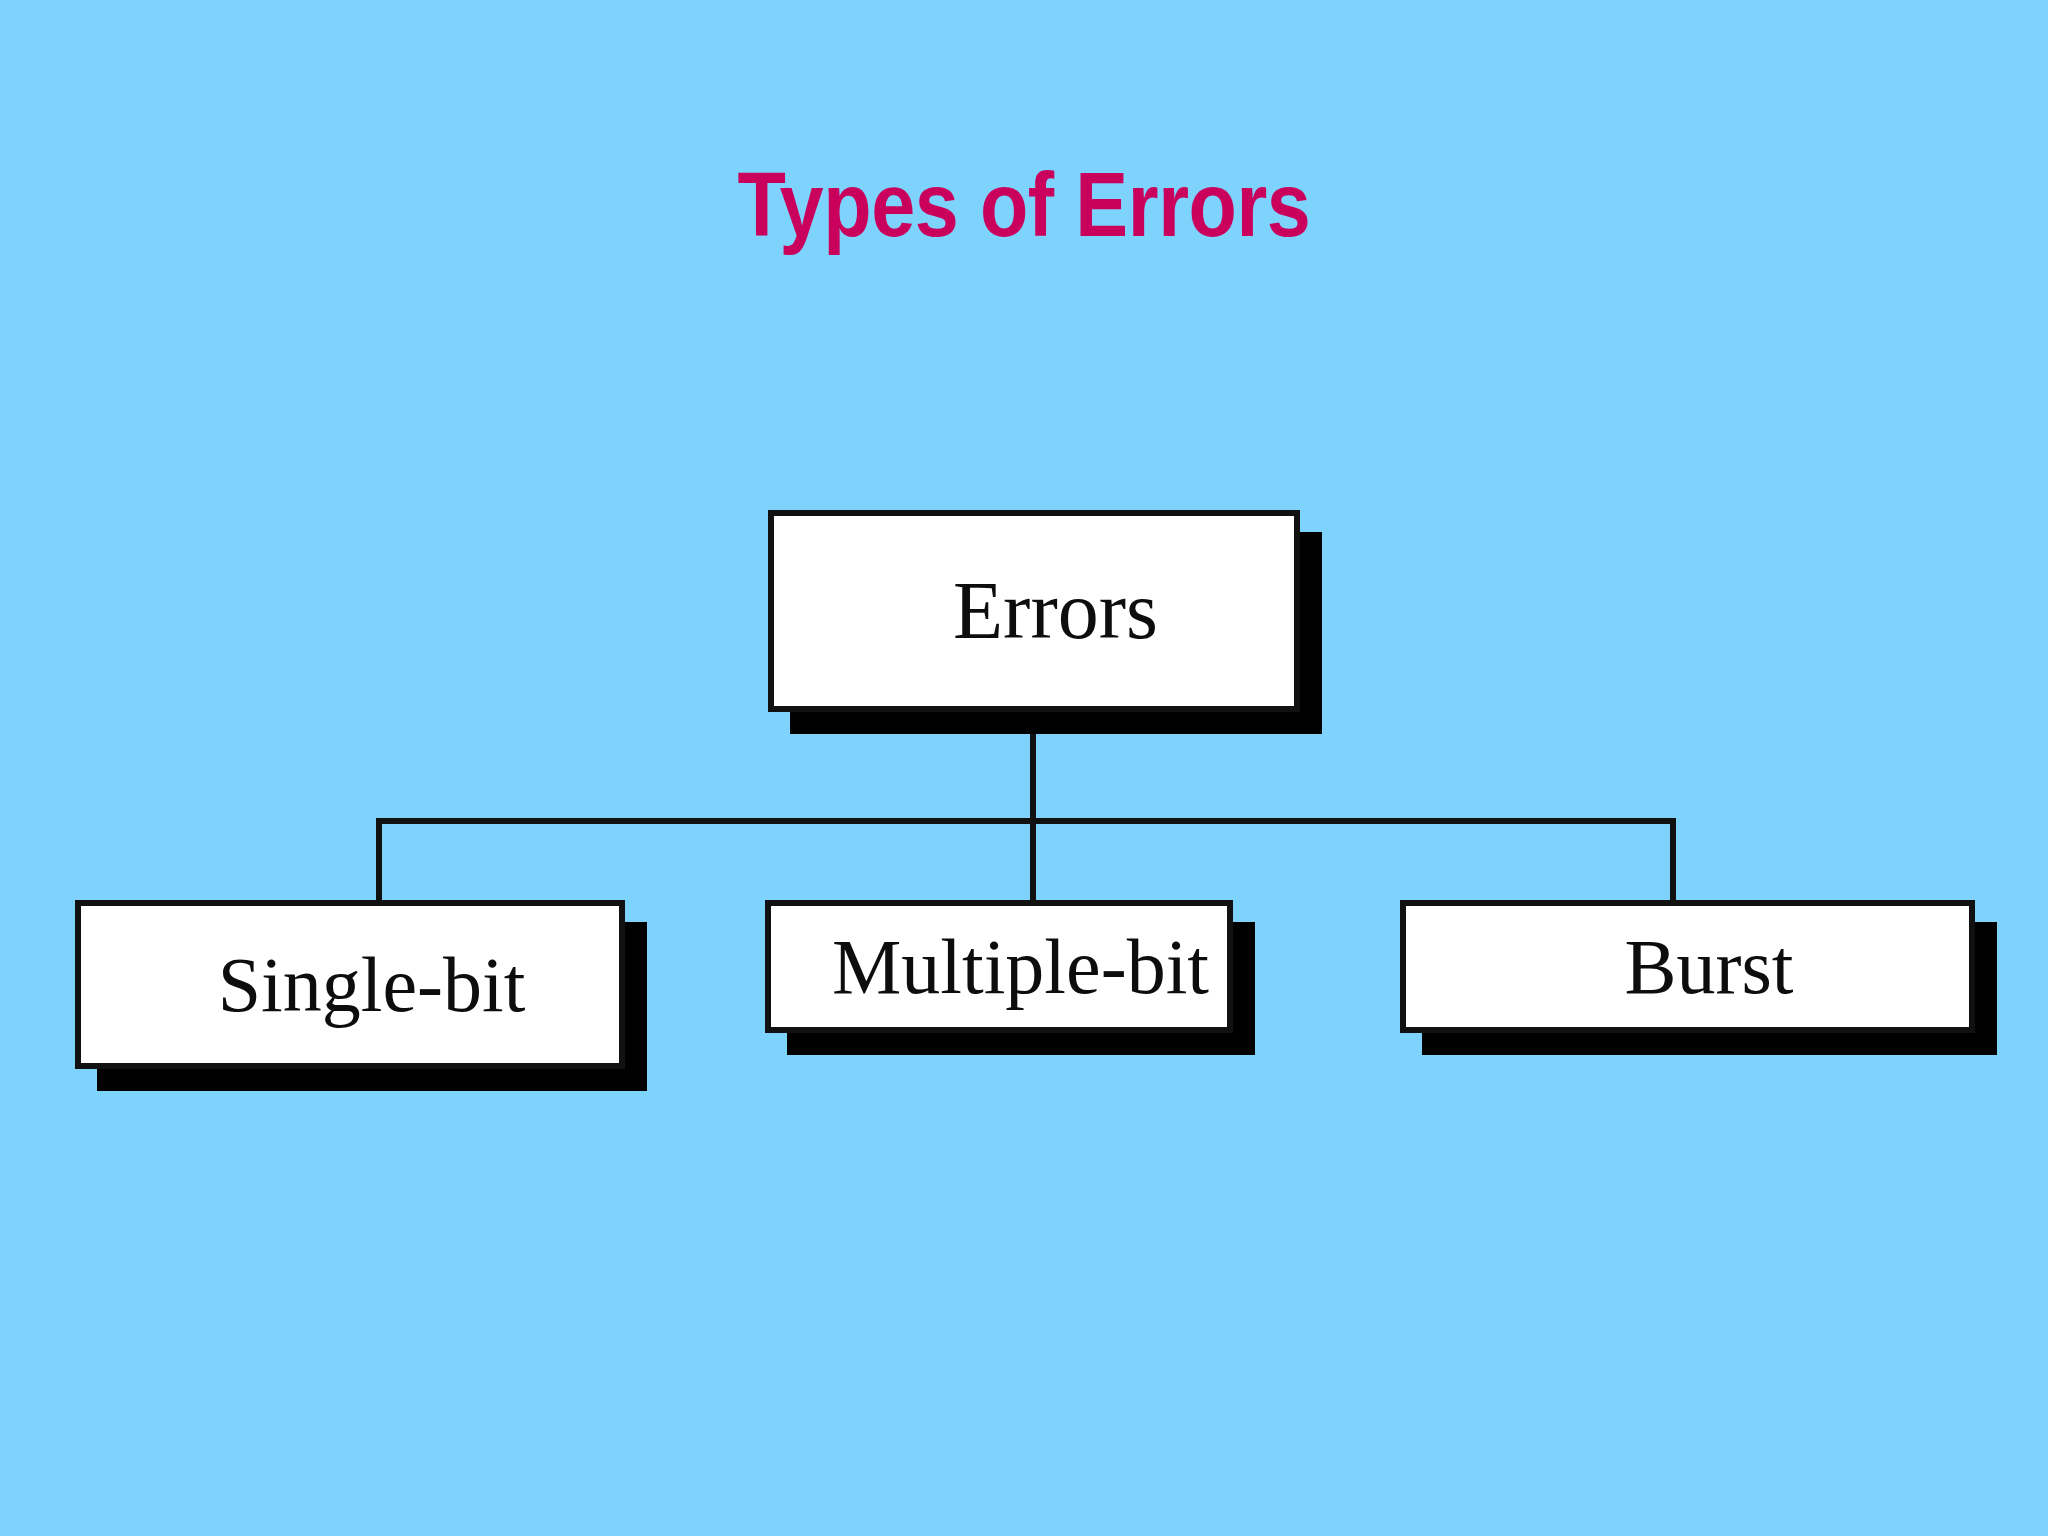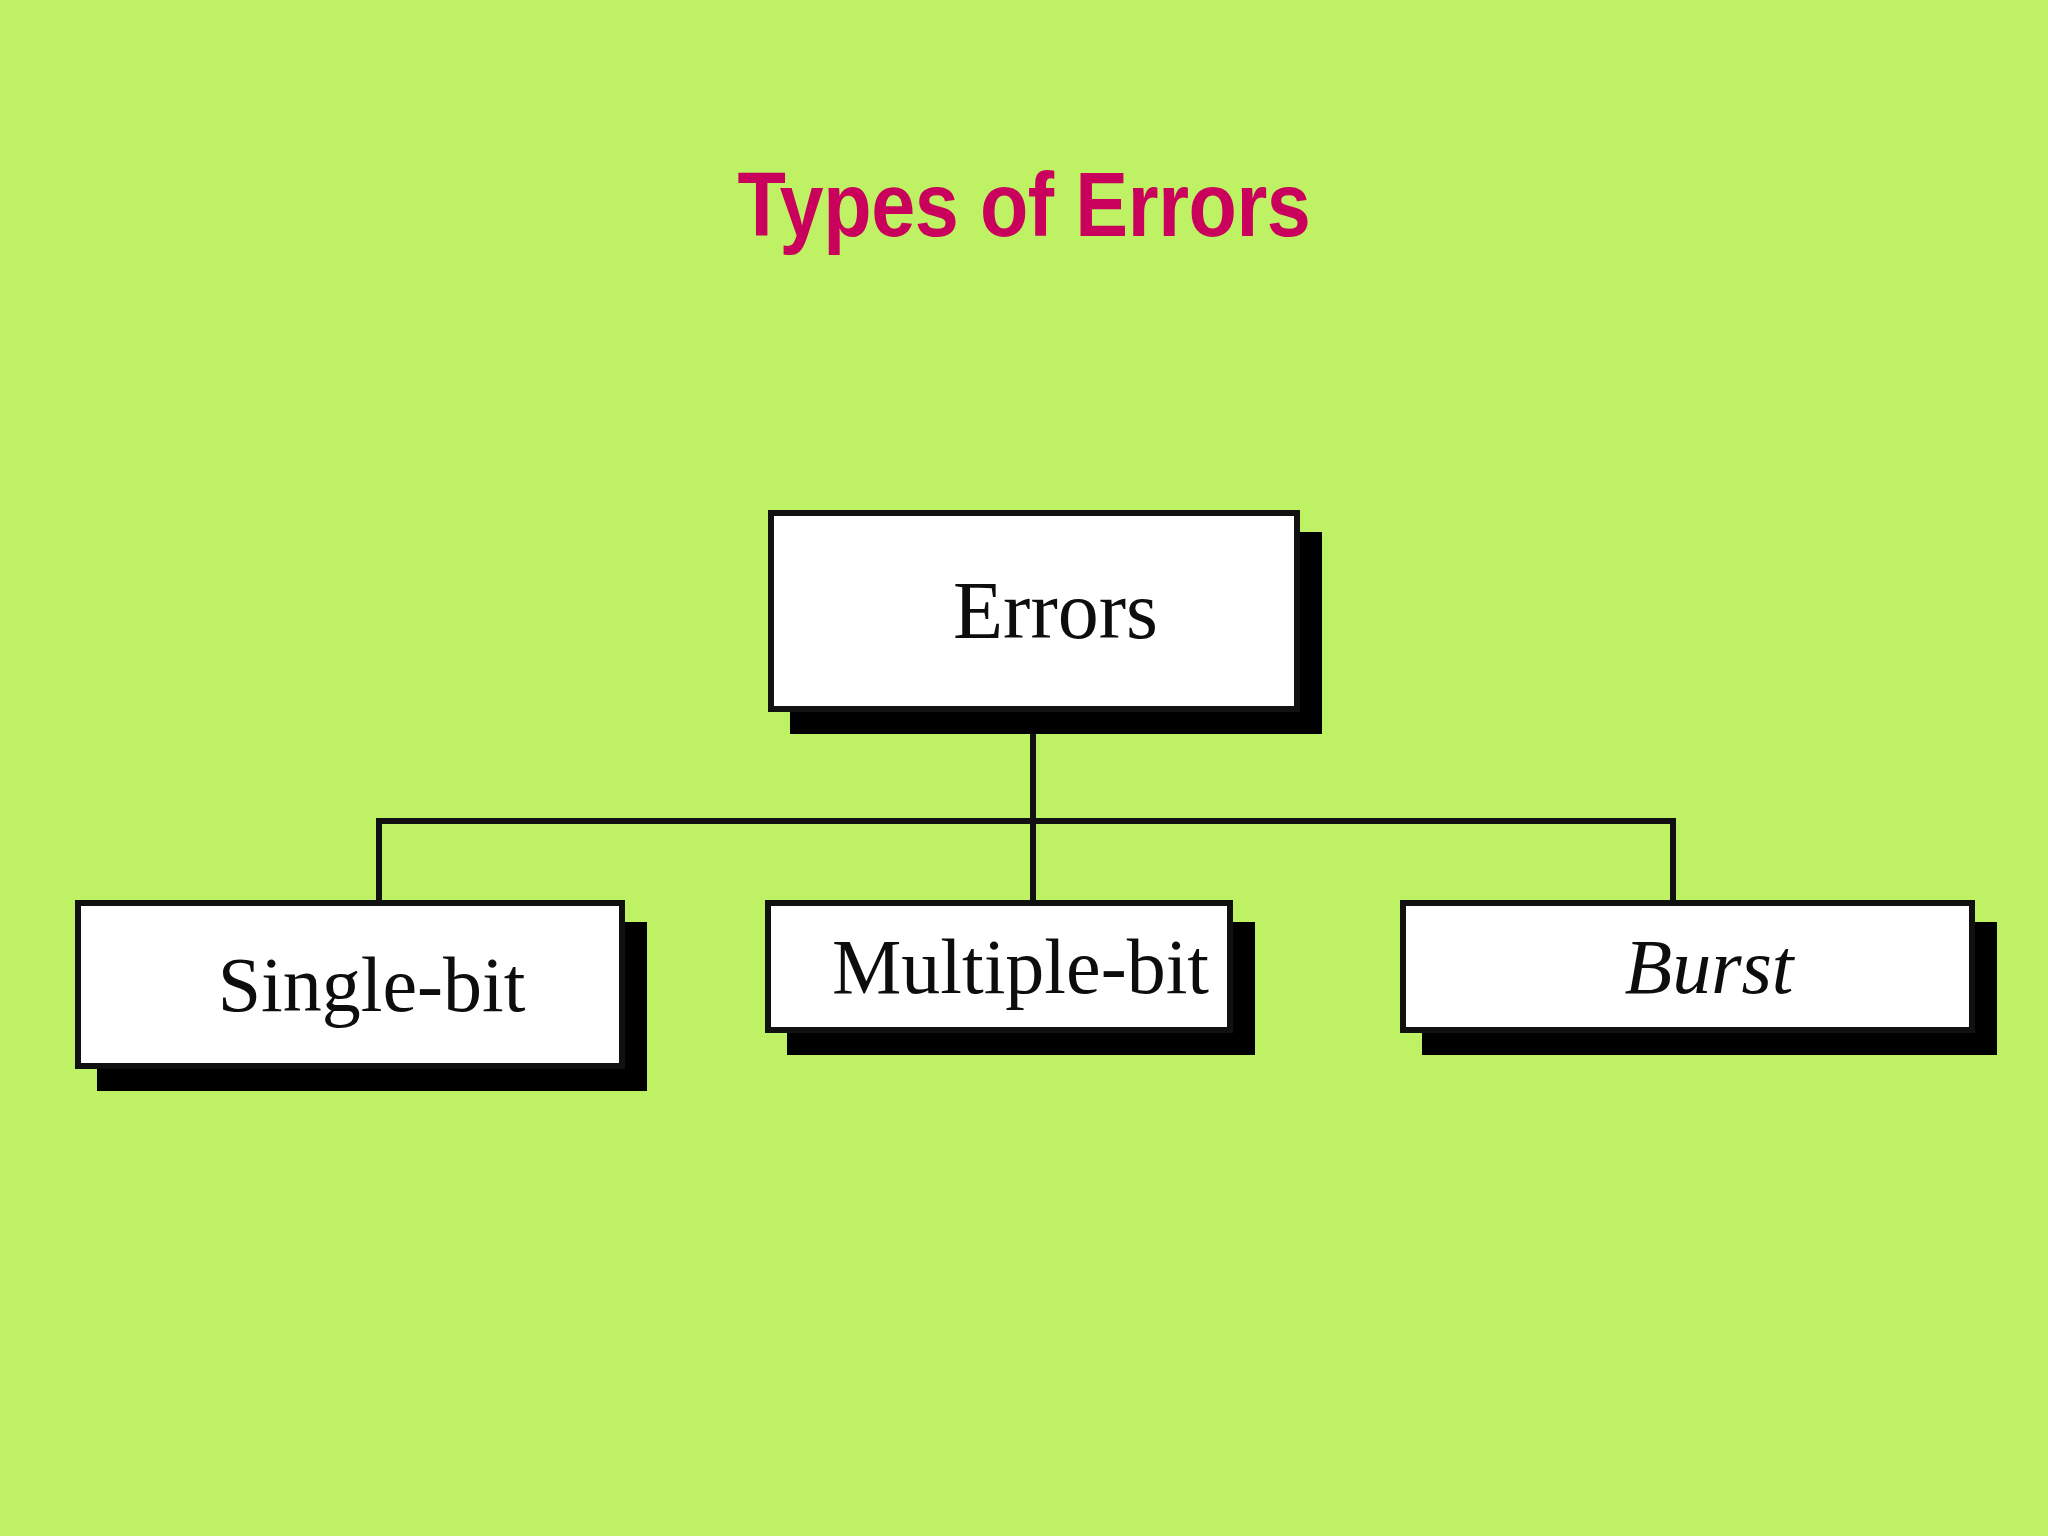--- a/index.html
+++ b/index.html
@@ -5,21 +5,21 @@
 <style>
   html, body {
     margin: 0;
     padding: 0;
     background: #ffffff;
   }
   #slide {
     position: relative;
     width: 2048px;
     height: 1536px;
-    background: #bef264;
+    background: #7dd3fc;
     overflow: hidden;
     font-family: "Liberation Sans", sans-serif;
   }
 
   
   #slide-title {
     position: absolute;
     left: 0;
     top: 158px;
     width: 2048px;
@@ -103,21 +103,20 @@
     left: 765px;
     top: 900px;
     width: 468px;
     height: 133px;
   }
   #node-burst {
     left: 1400px;
     top: 900px;
     width: 575px;
     height: 133px;
-    font-style: italic;
   }
   #node-single-bit .node-label,
   #node-multiple-bit .node-label,
   #node-burst .node-label {
     font-size: 78px;
   }
 
   
   .connector {
     position: absolute;

